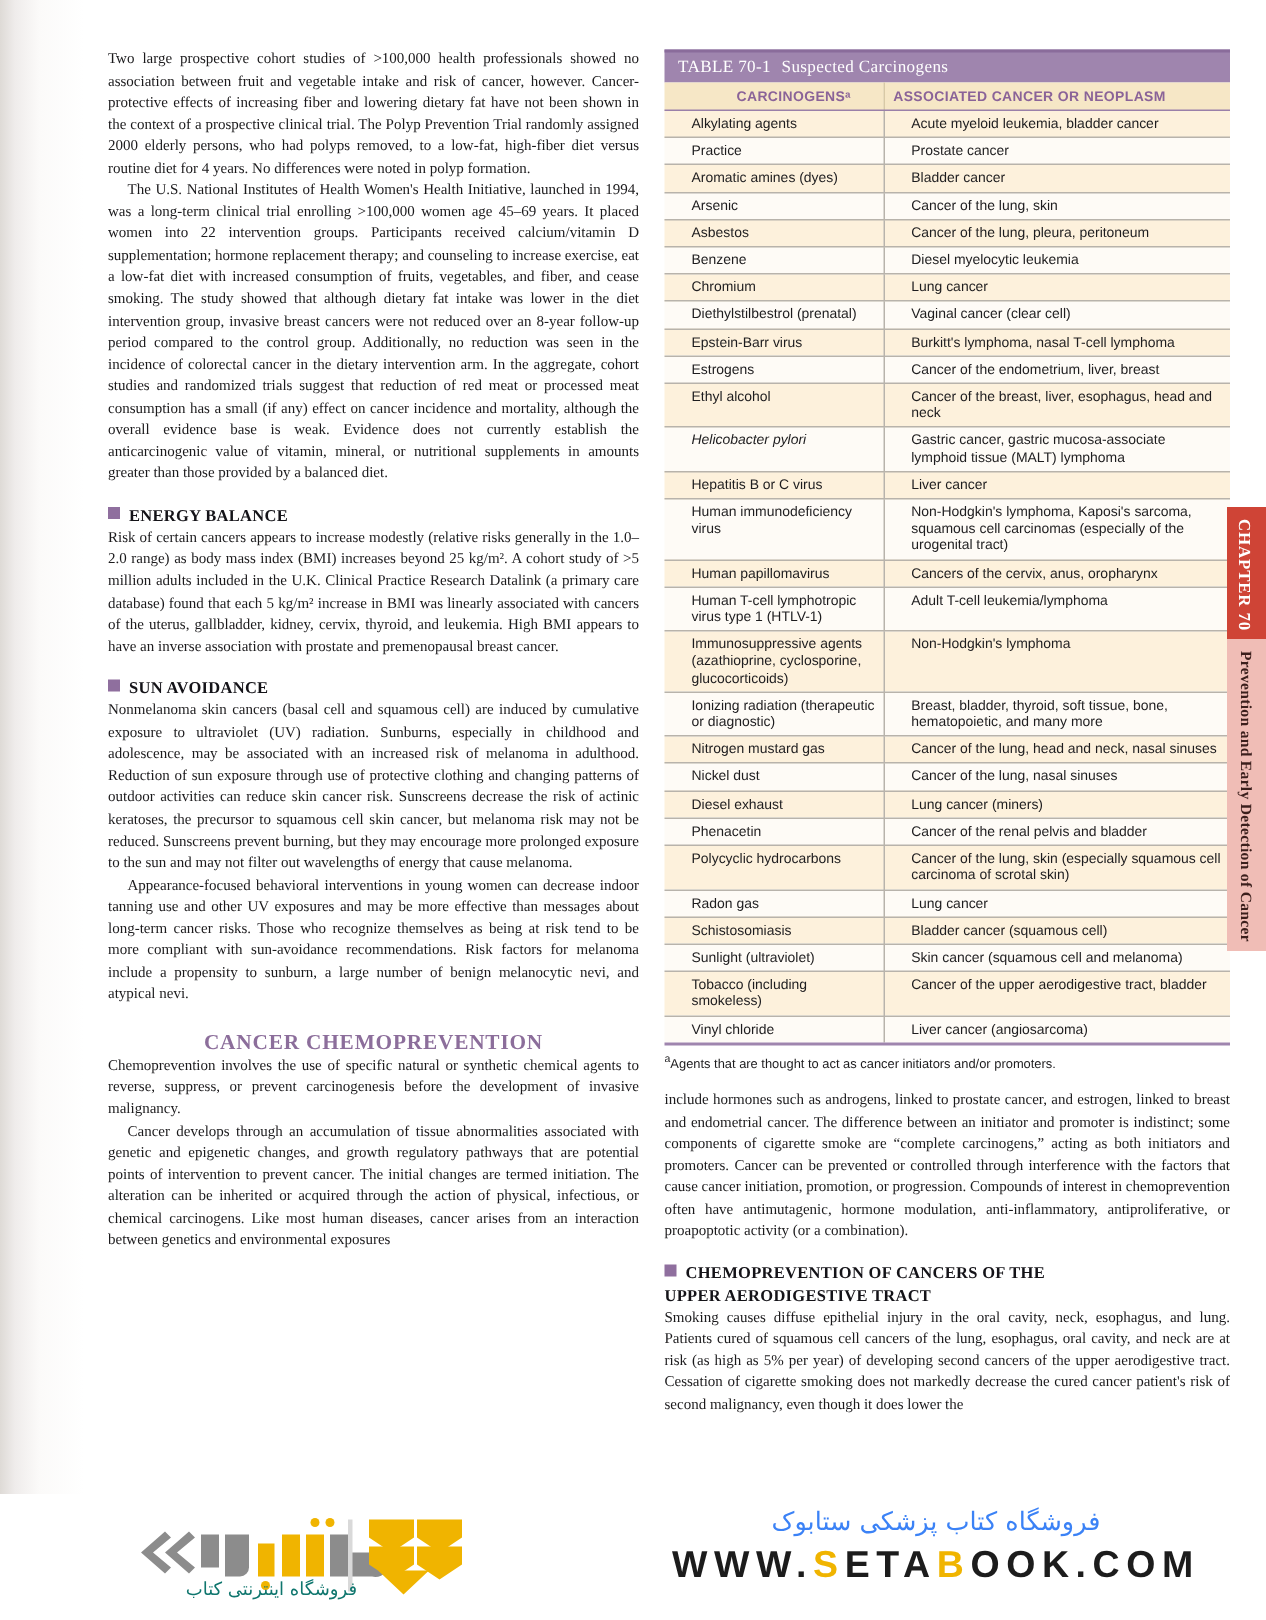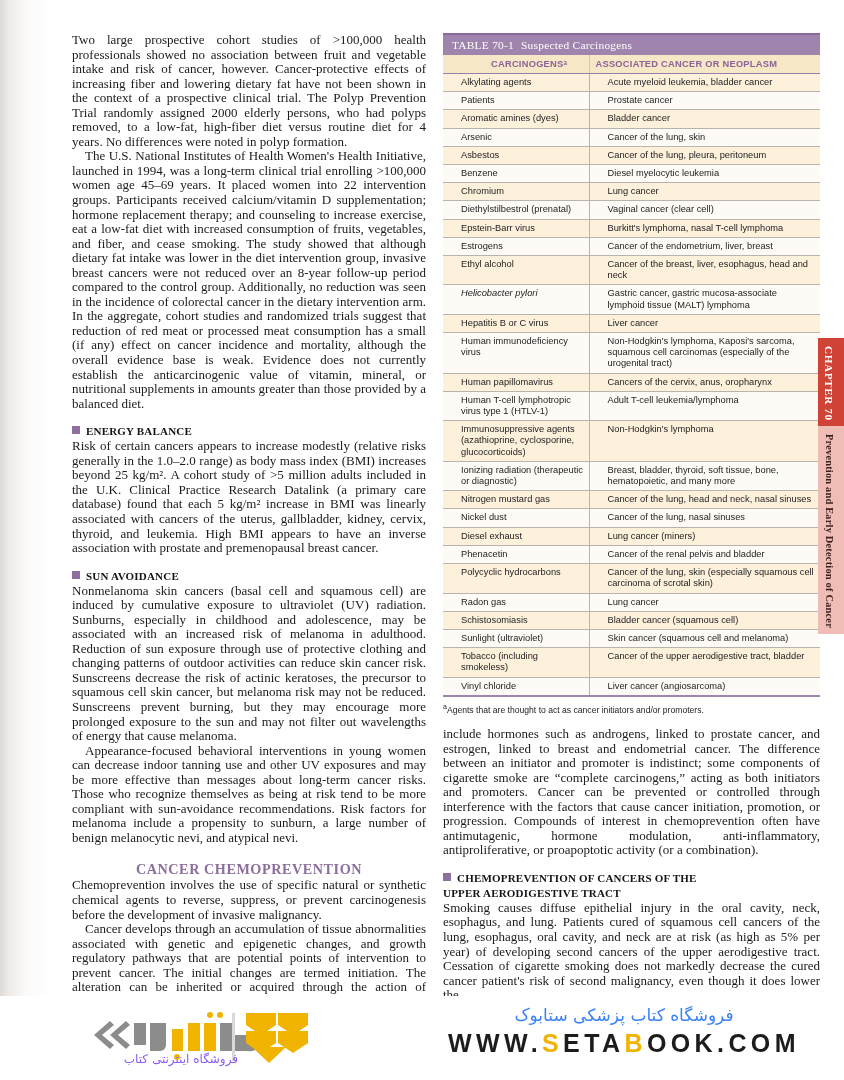--- a/index.html
+++ b/index.html
@@ -33,21 +33,21 @@
     width: 377px;
   }
   .col-right-bottom {
     position: absolute;
     left: 443px; top: 727px;
     width: 377px;
   }
 
   p.body {
     margin: 0;
-    font-size: 13px;
+    font-size: 10px;
     line-height: 14.55px;
     text-align: justify;
     color: #1b1a1c;
     font-family: "Liberation Serif", serif;
     hyphens: manual;
   }
   p.body + p.body { text-indent: 13px; }
   p.body.noindent { text-indent: 0; }
 
   
@@ -270,21 +270,21 @@
             <th>CARCINOGENSᵃ</th>
             <th>ASSOCIATED CANCER OR NEOPLASM</th>
           </tr>
         </thead>
         <tbody id="carc-body">
             <tr class="odd">
               <td>Alkylating agents</td>
               <td>Acute myeloid leukemia, bladder cancer</td>
             </tr>
             <tr class="even">
-              <td>Patients</td>
+              <td>Practice</td>
               <td>Prostate cancer</td>
             </tr>
             <tr class="odd">
               <td>Aromatic amines (dyes)</td>
               <td>Bladder cancer</td>
             </tr>
             <tr class="even">
               <td>Arsenic</td>
               <td>Cancer of the lung, skin</td>
             </tr>
@@ -429,21 +429,21 @@
         <path d="M170 30 h24 a10 10 0 0 1 -10 16 h-14 z" fill="#8c8c8c"></path>
 
         <rect x="168" y="8" width="3" height="48" fill="#d9d9d9"></rect>
 
         <path d="M182 8 L212 8 L212 20 L197 30 L182 20 Z" fill="#f0b400"></path>
         <path d="M214 8 L244 8 L244 20 L229 30 L214 20 Z" fill="#f0b400"></path>
         <path d="M182 26 L212 26 L212 38 L197 48 L182 38 Z" fill="#f0b400"></path>
         <path d="M214 26 L244 26 L244 38 L229 48 L214 38 Z" fill="#f0b400"></path>
         <path d="M188 42 L222 42 L205 58 Z" fill="#f0b400"></path>
       </svg>
-      <div style="position:absolute; left:22px; top:47px; width:152px; text-align:right; direction:rtl; font-family:'DejaVu Sans', sans-serif; font-size:12px; color:#8b5cf6;">فروشگاه اینترنتی کتاب</div>
+      <div style="position:absolute; left:22px; top:47px; width:152px; text-align:right; direction:rtl; font-family:'DejaVu Sans', sans-serif; font-size:12px; color:#0f766e;">فروشگاه اینترنتی کتاب</div>
     </div>
 
     <div class="setabook">
       <div class="seta-fa">فروشگاه کتاب پزشکی ستابوک</div>
       <div class="seta-url"><span>WWW.</span><span class="y">S</span><span>ETA</span><span class="y">B</span><span>OOK.COM</span></div>
     </div>
 
   </div>
 
 </div>

